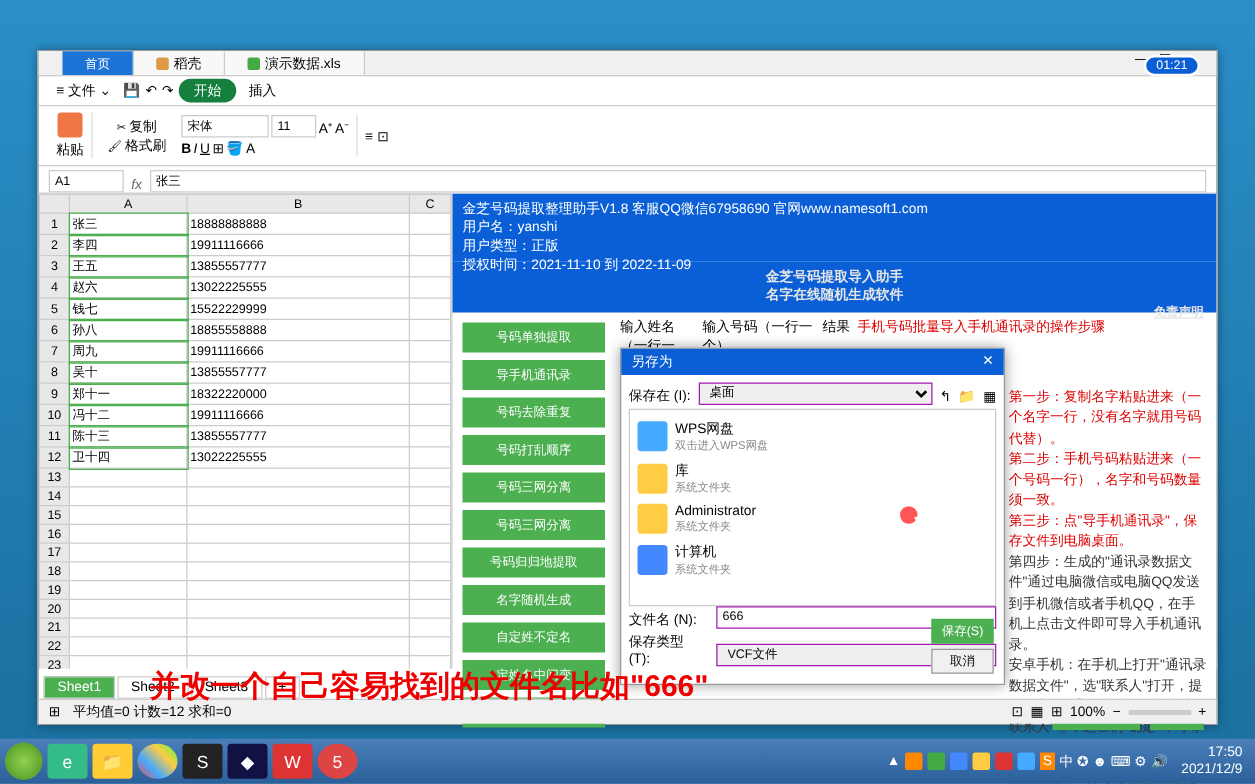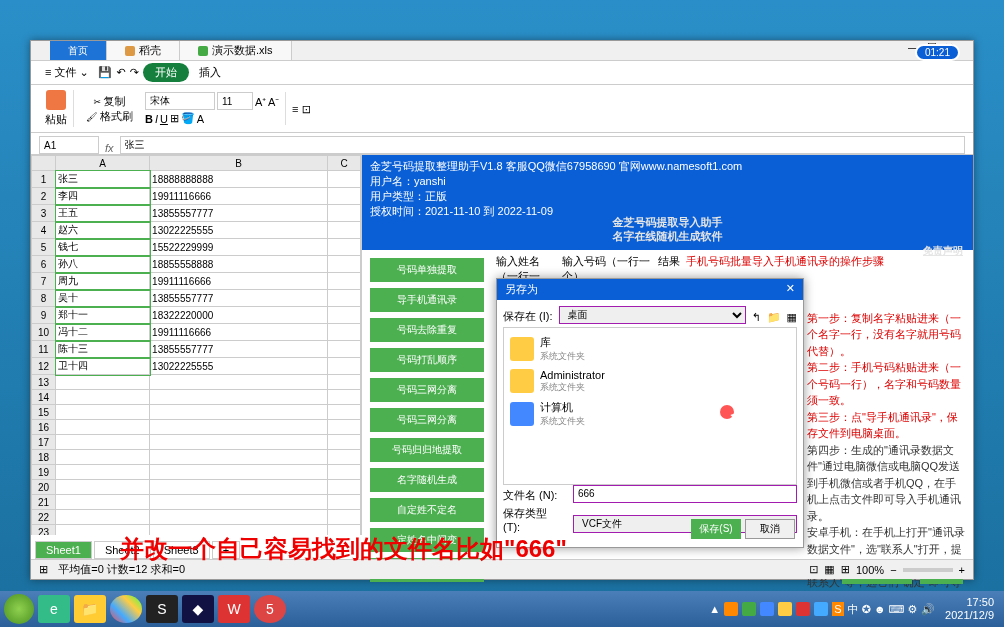--- a/index.html
+++ b/index.html
@@ -42,21 +42,21 @@
 .save-dialog{position:absolute;top:28px;left:4px;width:308px;height:270px;background:#fff;border:1px solid #999;box-shadow:0 0 10px rgba(0,0,0,.4);z-index:10}
 .dlg-title{background:#0a5fd6;color:#fff;padding:3px 8px;font-size:11px;display:flex;justify-content:space-between}
 .dlg-body{padding:6px}
 .dlg-row{display:flex;align-items:flex-end;gap:6px;margin-bottom:3px;font-size:10px}
 .dlg-row select,.dlg-row input{border:1px solid #a21caf;height:18px;font-size:10px;padding:0 4px;flex:1}
 .loc-list{border:1px solid #ccc;height:158px;overflow:auto;padding:4px}
 .loc-item{display:flex;align-items:center;gap:6px;padding:3px 2px}
 .loc-ico{width:24px;height:24px;border-radius:3px}
 .loc-txt{font-size:10px}
 .loc-txt small{color:#888;font-size:9px}
-.dlg-btns{display:flex;flex-direction:row;gap:4px;position:absolute;right:8px;bottom:8px}
+.dlg-btns{display:flex;flex-direction:column;gap:4px;position:absolute;right:8px;bottom:8px}
 .dlg-btn{width:50px;height:20px;border:1px solid #999;background:#f0f0f0;font-size:10px}
 .dlg-btn.primary{background:#4caf50;color:#fff;border:none}
 .instructions{position:absolute;right:6px;top:60px;width:160px;font-size:10px;color:#333;line-height:1.5}
 .instructions .red{color:#d00}
 .bottom-btns{position:absolute;bottom:6px;right:10px;display:flex;gap:8px}
 .bottom-btns button{background:#4caf50;color:#fff;border:none;padding:4px 10px;font-size:10px}
 .annotation{position:absolute;bottom:62px;left:120px;color:#e00;font-size:24px;font-weight:bold;z-index:20}
 .sheet-tabs{position:absolute;bottom:20px;left:4px;display:flex;gap:2px;font-size:10px}
 .sheet-tab{padding:2px 10px;border:1px solid #ccc;background:#fff}
 .sheet-tab.active{background:#4caf50;color:#fff}
@@ -332,20 +332,24 @@
                 </div>
               <div class="dlg-body">
                 <div class="dlg-row">
                   <span>保存在 (I):</span>
                   <select><option>桌面</option></select>
                   <span>↰</span>
                   <span>📁</span>
                   <span>▦</span>
                 </div>
                 <div class="loc-list" id="loc-list">
+                    <div class="loc-item">
+                      <div class="loc-ico" style="background:#4af"></div>
+                      <div class="loc-txt"><div>WPS网盘</div><small>双击进入WPS网盘</small></div>
+                    </div>
                     <div class="loc-item">
                       <div class="loc-ico" style="background:#fc4"></div>
                       <div class="loc-txt"><div>库</div><small>系统文件夹</small></div>
                     </div>
                     <div class="loc-item">
                       <div class="loc-ico" style="background:#fc4"></div>
                       <div class="loc-txt"><div>Administrator</div><small>系统文件夹</small></div>
                     </div>
                     <div class="loc-item">
                       <div class="loc-ico" style="background:#48f"></div>

